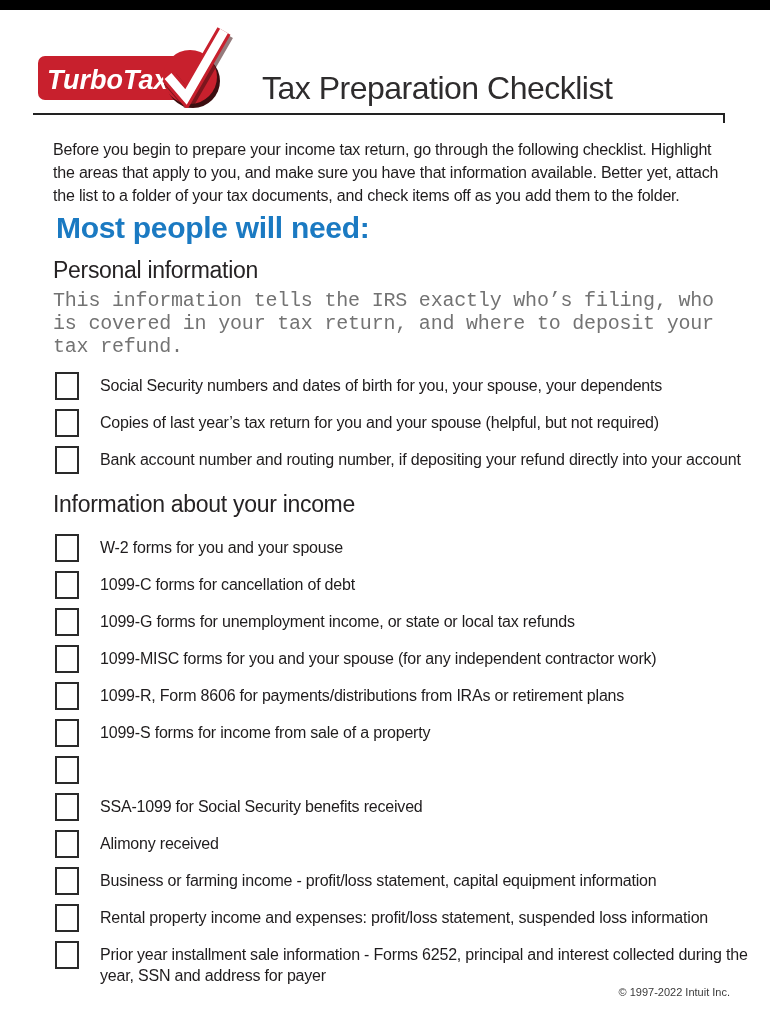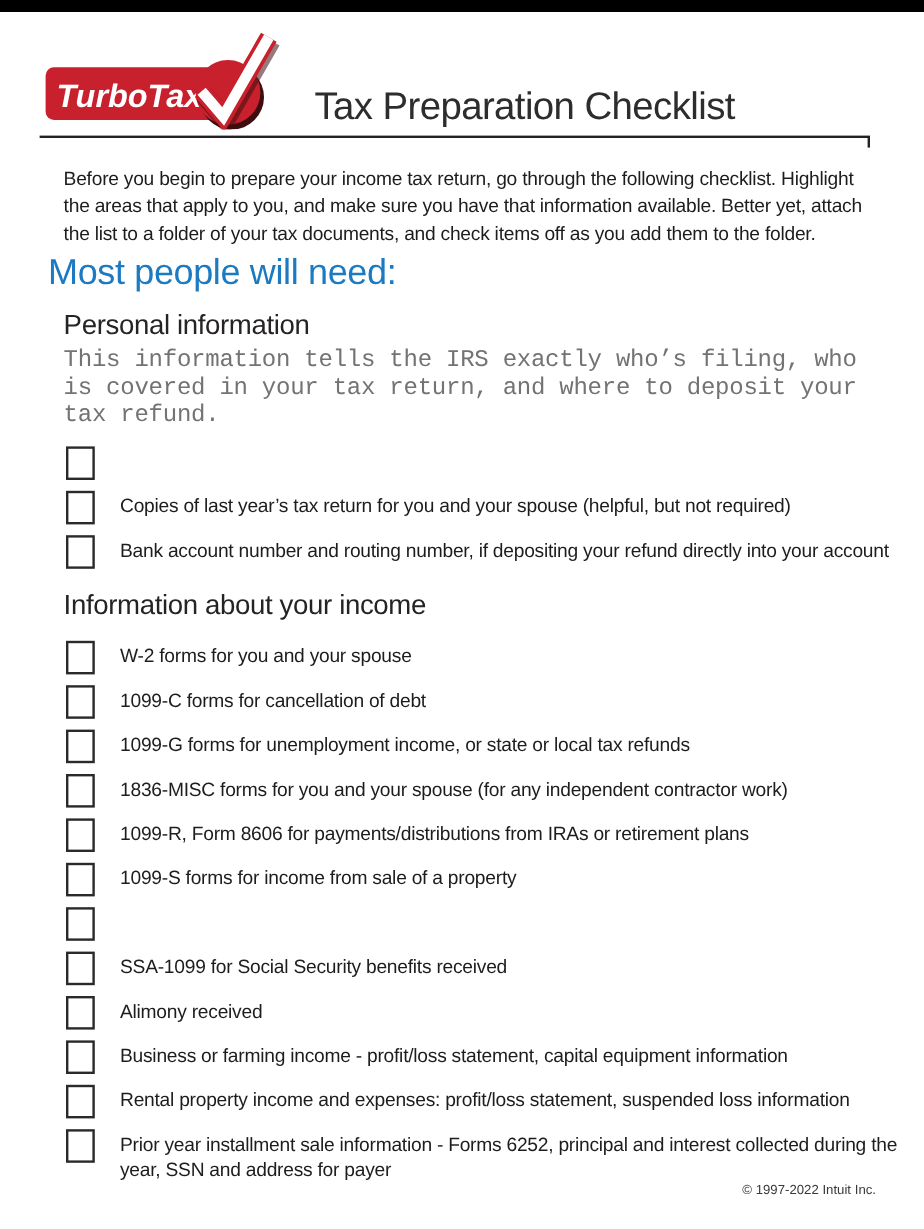--- a/index.html
+++ b/index.html
@@ -23,22 +23,22 @@
     border-top:2px solid #222;position:relative;
   }
   .rule::after{
     content:"";position:absolute;right:0;top:0;width:2px;height:8px;background:#222;
   }
   .intro{
     margin:14px 0 0 53px;width:672px;
     font-size:16px;line-height:23px;letter-spacing:-0.2px;color:#1f1c1d;
   }
   .main-heading{
-    margin:4px 0 0 40px;
-    font-size:30px;line-height:34px;font-weight:normal;
+    margin:4px 0 0 56px;
+    font-size:30px;line-height:34px;font-weight:bold;
     color:#1b7ac2;letter-spacing:-0.3px;
   }
   .section-heading{
     margin:12px 0 0 53px;
     font-size:23px;line-height:27px;font-weight:normal;color:#262324;letter-spacing:-0.3px;
   }
   .section-heading.income{margin-top:17px;}
   .section-desc{
     margin:5px 0 0 53px;width:672px;
     font-size:20px;line-height:23px;letter-spacing:-0.2px;color:#737373;font-family:Liberation Mono, monospace;
@@ -91,20 +91,21 @@
   <p class="intro">Before you begin to prepare your income tax return, go through the following checklist. Highlight the areas that apply to you, and make sure you have that information available.  Better yet, attach the list to a folder of your tax documents, and check items off as you add them to the folder.</p>
 
   <h2 class="main-heading">Most people will need:</h2>
 
   <section>
     <h3 class="section-heading">Personal information</h3>
     <p class="section-desc">This information tells the IRS exactly who’s filing, who is covered in your tax return, and where to deposit your tax refund.</p>
     <div class="rows">
         <div class="row">
     <span class="checkbox"></span>
+    <span class="row-label">Social Security numbers and dates of birth for you, your spouse, your dependents</span>
   </div>
         <div class="row">
     <span class="checkbox"></span>
     <span class="row-label">Copies of last year’s tax return for you and your spouse (helpful, but not required)</span>
   </div>
         <div class="row">
     <span class="checkbox"></span>
     <span class="row-label">Bank account number and routing number, if depositing your refund directly into your account</span>
   </div>
       </div>
@@ -120,21 +121,21 @@
         <div class="row">
     <span class="checkbox"></span>
     <span class="row-label">1099-C forms for cancellation of debt</span>
   </div>
         <div class="row">
     <span class="checkbox"></span>
     <span class="row-label">1099-G forms for unemployment income, or state or local tax refunds</span>
   </div>
         <div class="row">
     <span class="checkbox"></span>
-    <span class="row-label">1836-MISC forms for you and your spouse (for any independent contractor work)</span>
+    <span class="row-label">1099-MISC forms for you and your spouse (for any independent contractor work)</span>
   </div>
         <div class="row">
     <span class="checkbox"></span>
     <span class="row-label">1099-R, Form 8606 for payments/distributions from IRAs or retirement plans</span>
   </div>
         <div class="row">
     <span class="checkbox"></span>
     <span class="row-label">1099-S forms for income from sale of a property</span>
   </div>
         <div class="row">

